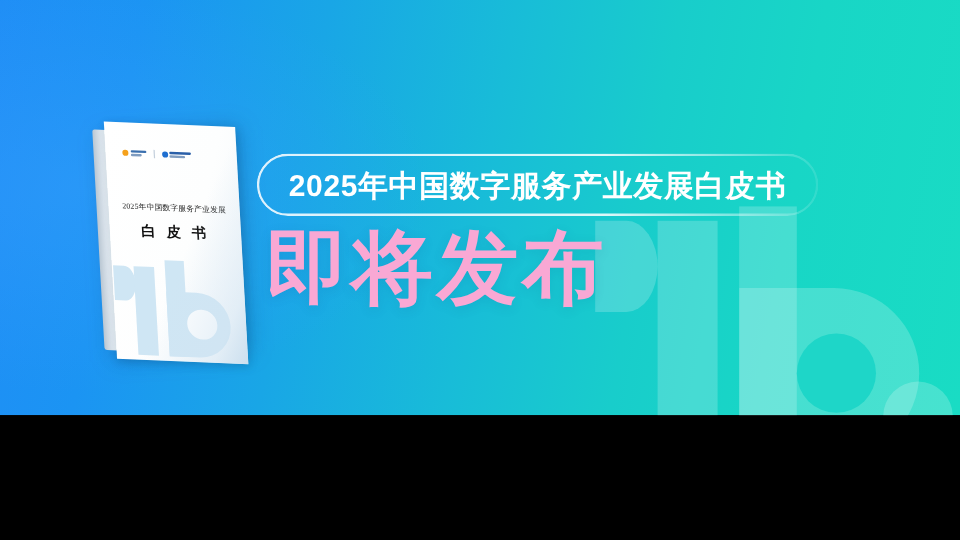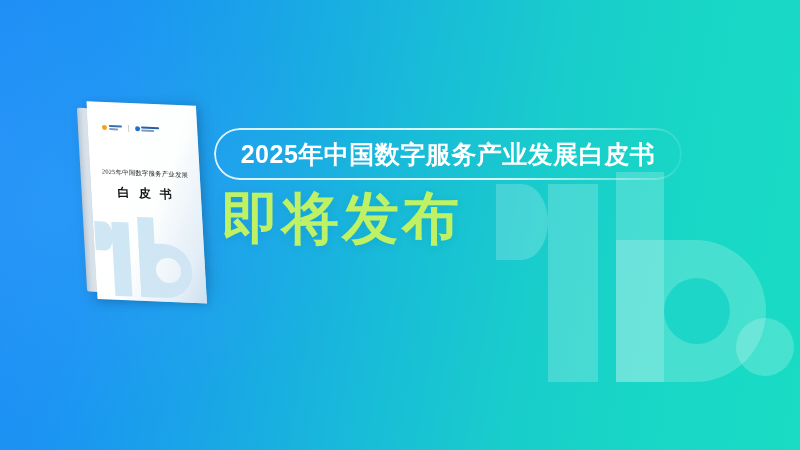--- a/index.html
+++ b/index.html
@@ -3,21 +3,21 @@
 <meta charset="utf-8">
 <style>
   html, body {
     margin: 0;
     padding: 0;
     background: #000;
   }
   #stage {
     position: relative;
     width: 800px;
-    height: 450px;
+    height: 346px;
     overflow: hidden;
     font-family: "Liberation Sans", "DejaVu Sans", sans-serif;
   }
 
   
   .bg {
     position: absolute;
     inset: 0;
     background: linear-gradient(100deg,
         #1f8ef6 0%,
@@ -306,22 +306,22 @@
     font-weight: bold;
     letter-spacing: 0.5px;
     white-space: nowrap;
   }
 
   
   .headline {
     position: absolute;
     left: 222px;
     top: 190px;
-    color: #bef264;
-    font-size: 57px;
+    color: #f9a8d4;
+    font-size: 68px;
     font-weight: bold;
     letter-spacing: 3px;
     line-height: 1.0;
     white-space: nowrap;
     text-shadow: 0 2px 10px rgba(0,70,120,0.12);
   }
 </style>
 </head>
 <body>
 

